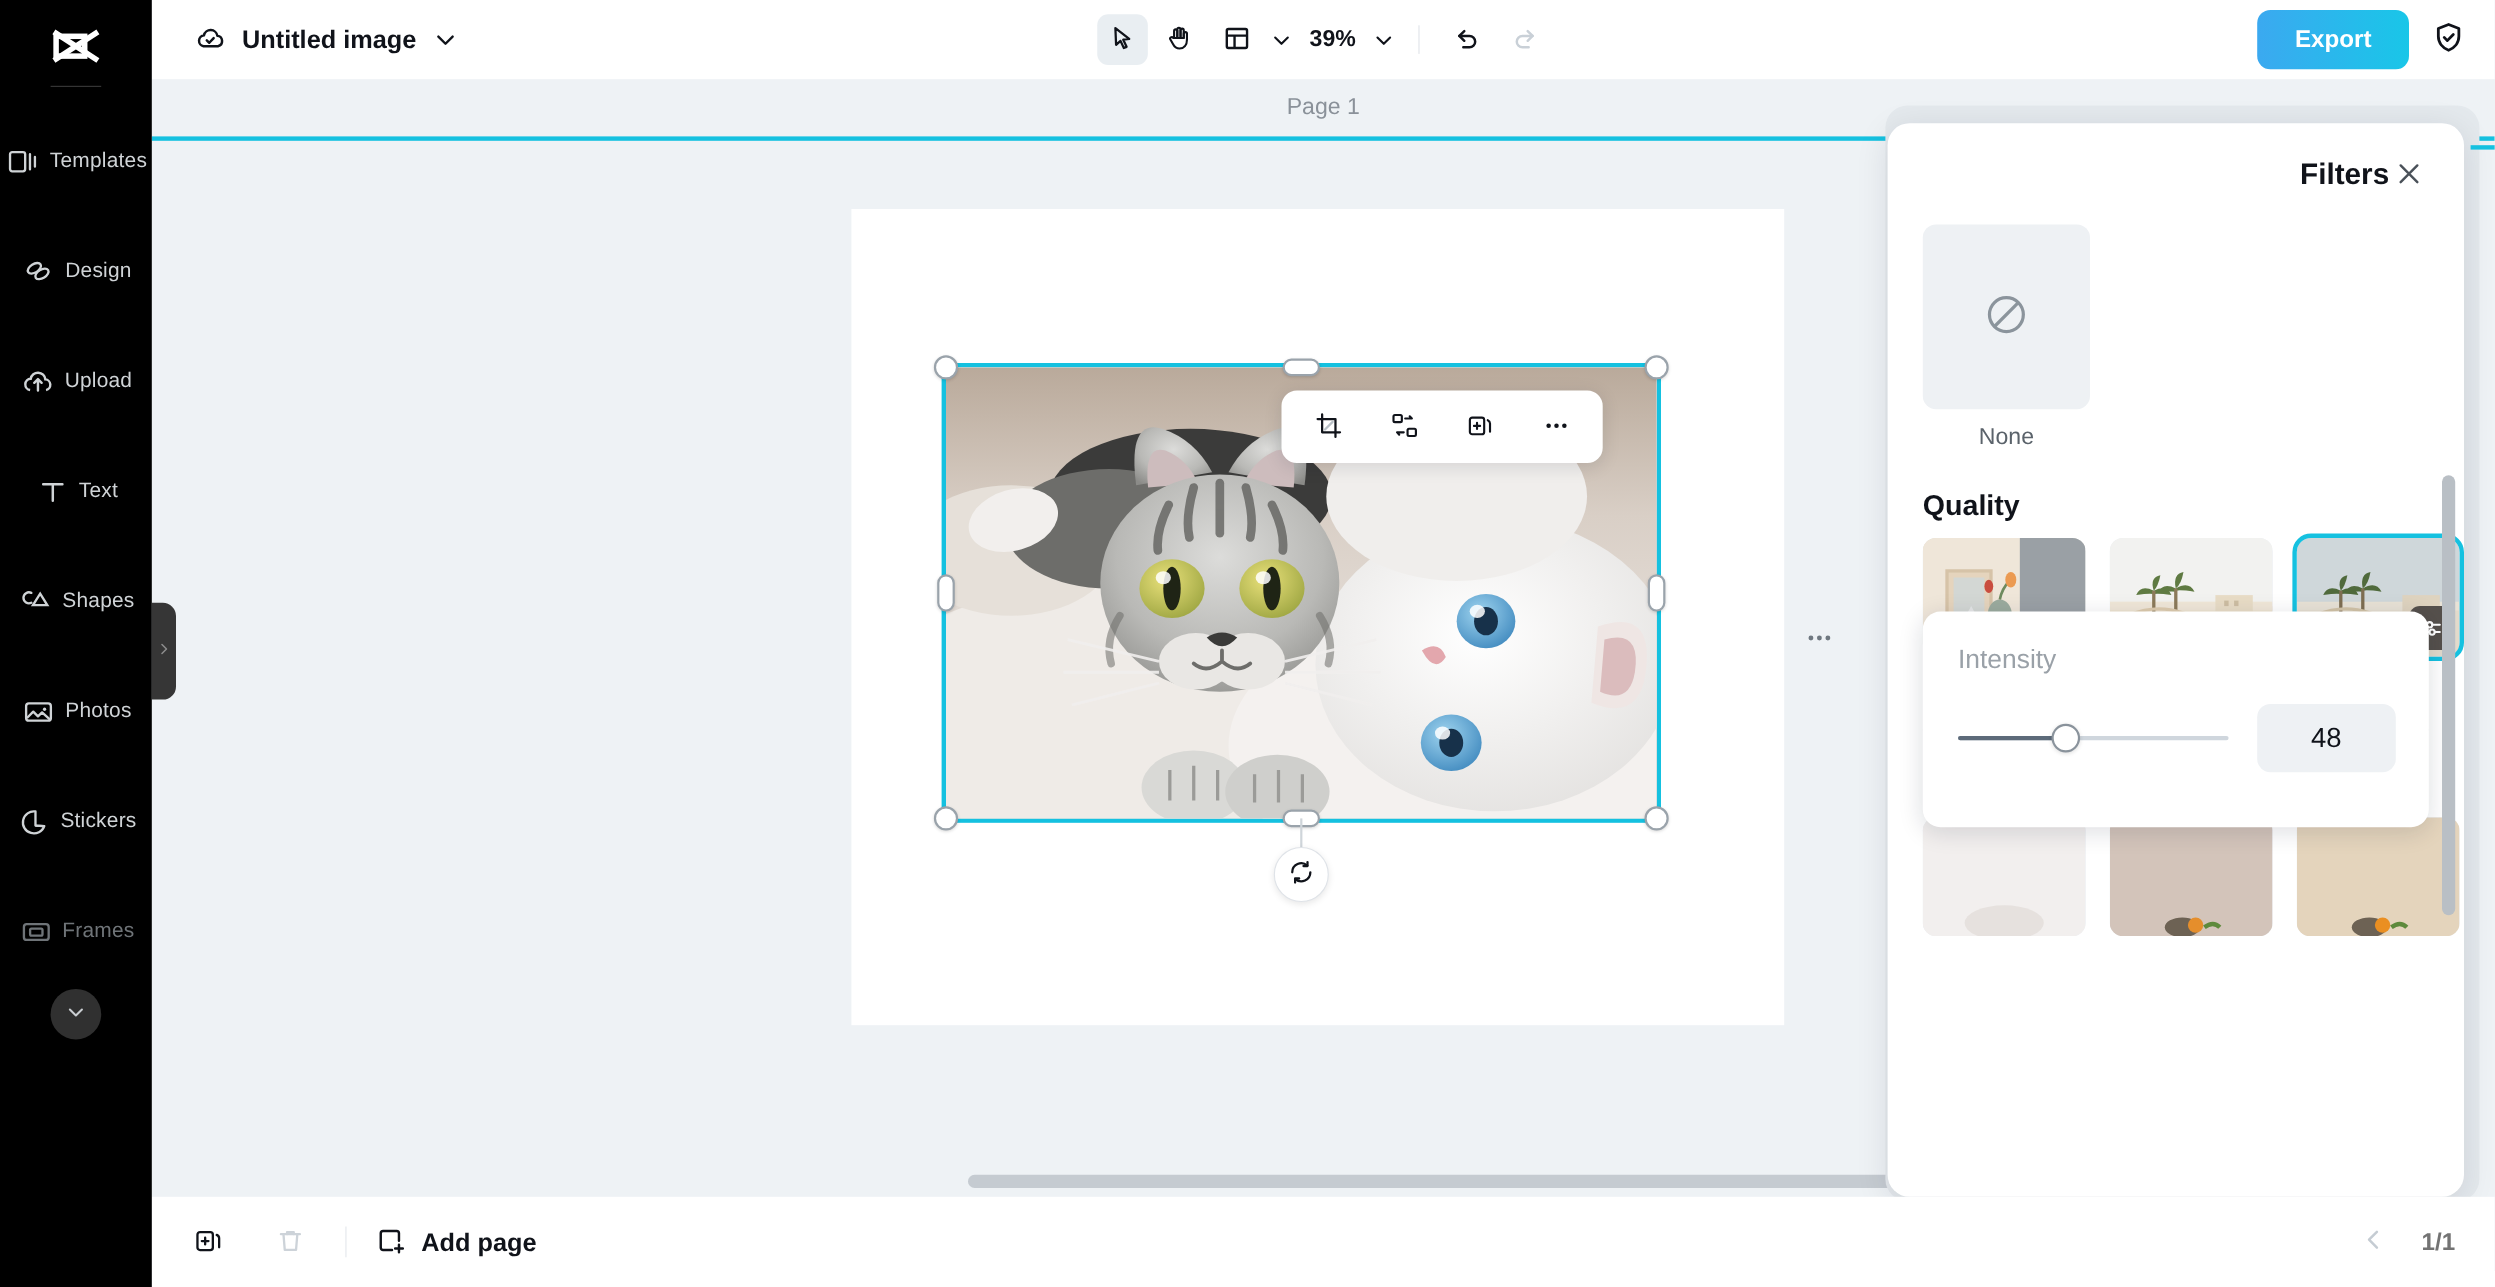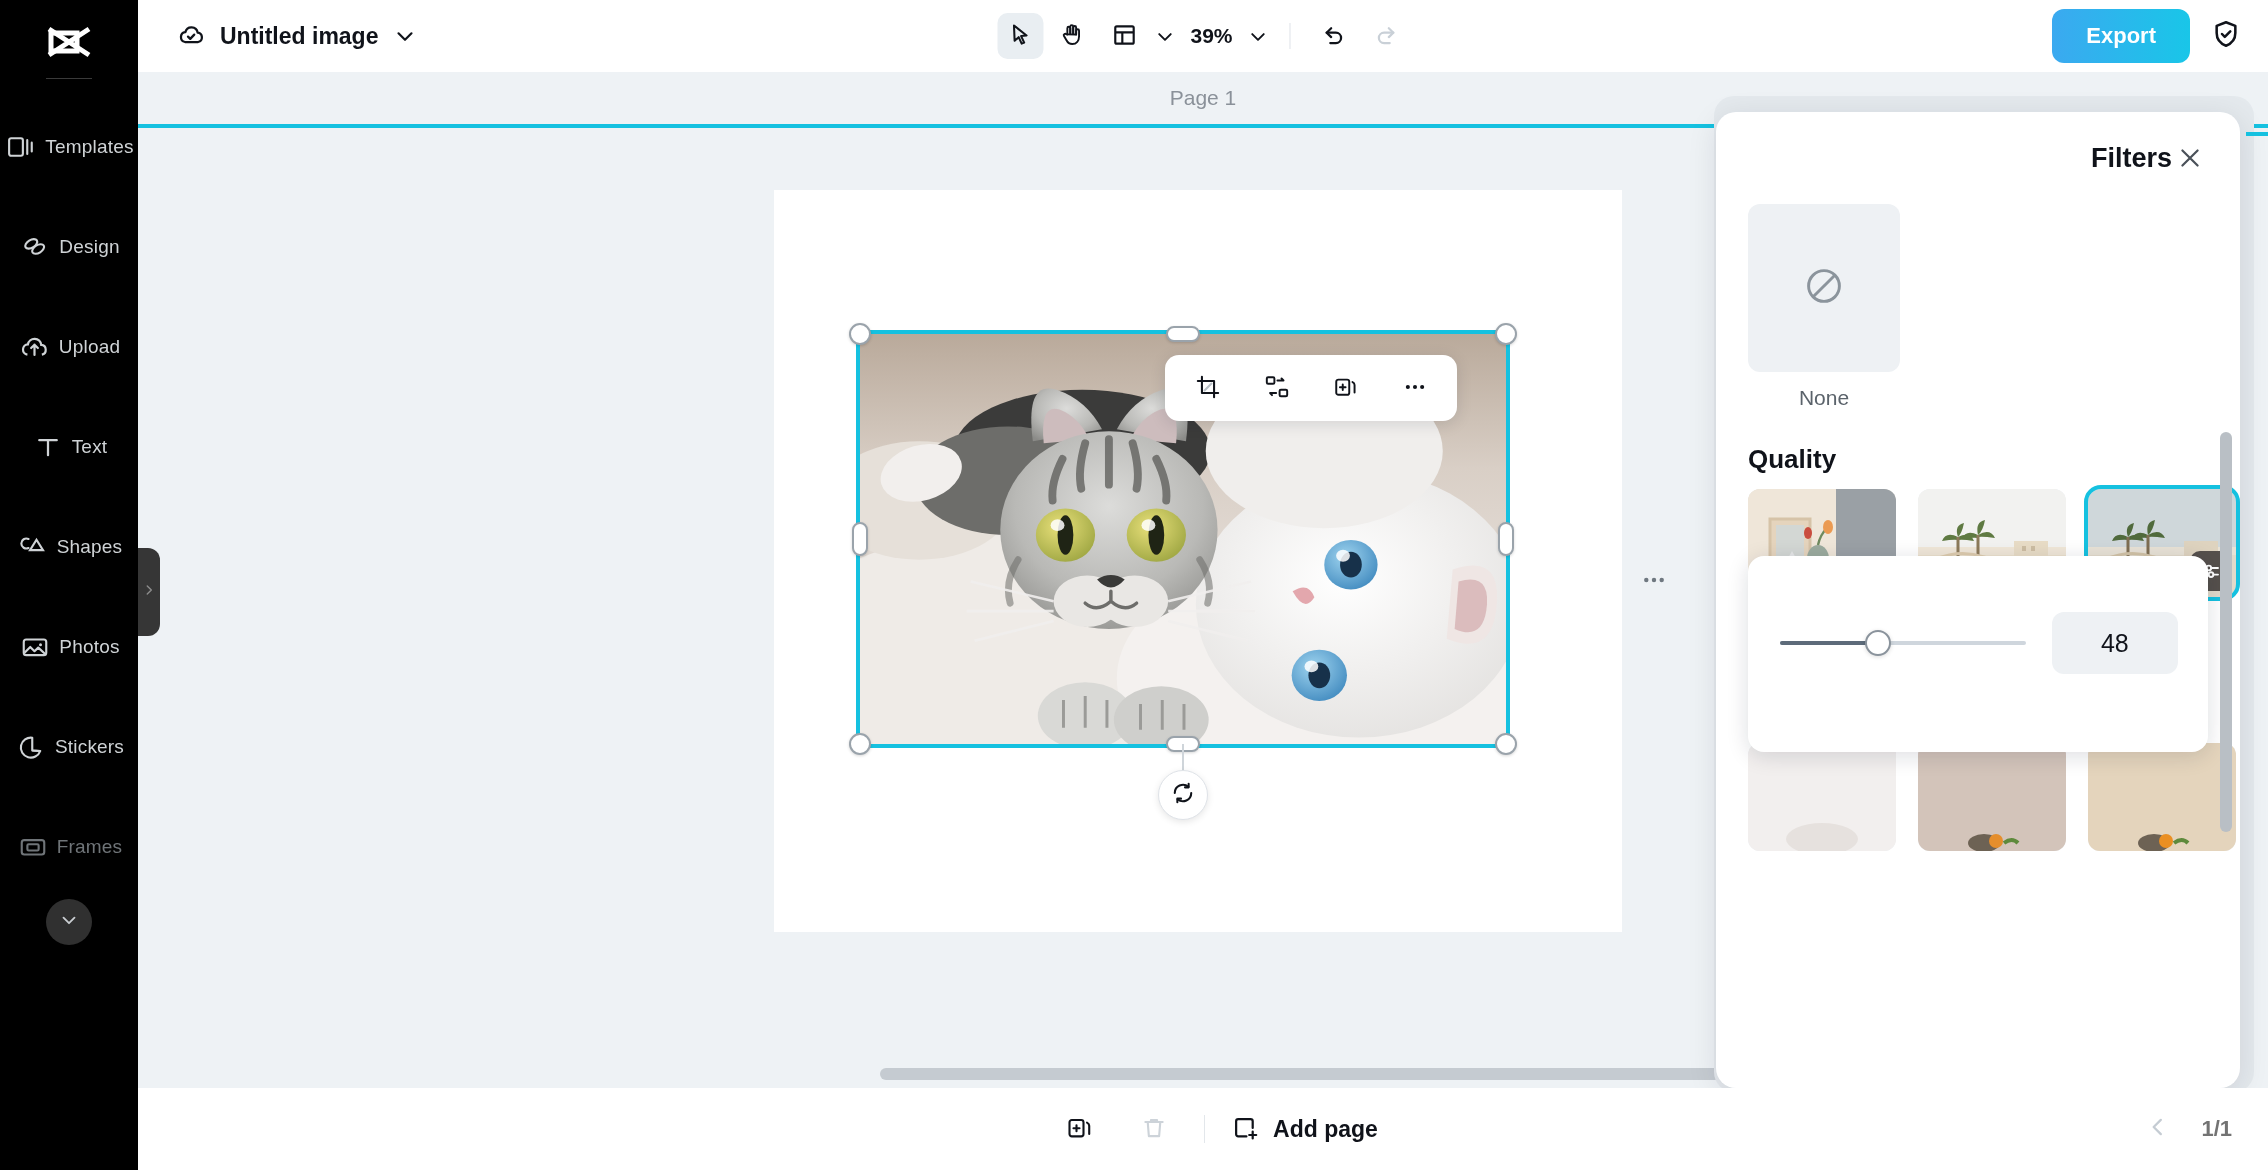--- a/index.html
+++ b/index.html
@@ -227,21 +227,21 @@
     border-radius: 6px; background: #b9bfc5; cursor: pointer;
   }
   .teal-tick {
     position: absolute; right: 0px; top: 132px; width: 22px; height: 4px; background: #15c1e0; z-index: 21;
   }
 
   
   .bottombar {
     position: absolute; left: 138px; right: 0; bottom: 0; height: 82px;
     background: #ffffff;
-    display: flex; align-items: center; z-index: 35; justify-content: center;
+    display: flex; align-items: center; z-index: 35;
   }
   .bb-left { display: flex; align-items: center; gap: 26px; padding-left: 28px; }
   .bb-btn {
     width: 48px; height: 48px; border-radius: 9px; border: none; background: transparent;
     display: flex; align-items: center; justify-content: center; cursor: pointer;
   }
   .bb-vline { width: 1px; height: 28px; background: #e3e7eb; }
   .add-page {
     display: flex; align-items: center; gap: 14px; cursor: pointer;
     border: none; background: transparent; font-family: "Liberation Sans", sans-serif;
@@ -769,20 +769,21 @@
               <rect width="148" height="108" fill="#e4d4bc"></rect>
               <ellipse cx="66" cy="100" rx="16" ry="9" fill="#6d6254"></ellipse>
               <circle cx="78" cy="98" r="7" fill="#ea8f22"></circle>
               <path d="M86 100 q8 -6 14 0" stroke="#5e8a3c" stroke-width="4" fill="none"></path>
             </svg>
           </div>
         </div>
       </div>
 
       <div class="intensity-pop">
+        <div class="int-label">Intensity</div>
         <div class="int-row">
           <div class="slider">
             <div class="s-track"></div>
             <div class="s-fill"></div>
             <div class="s-knob"></div>
           </div>
           <div class="int-value">48</div>
         </div>
       </div>
     </div>

